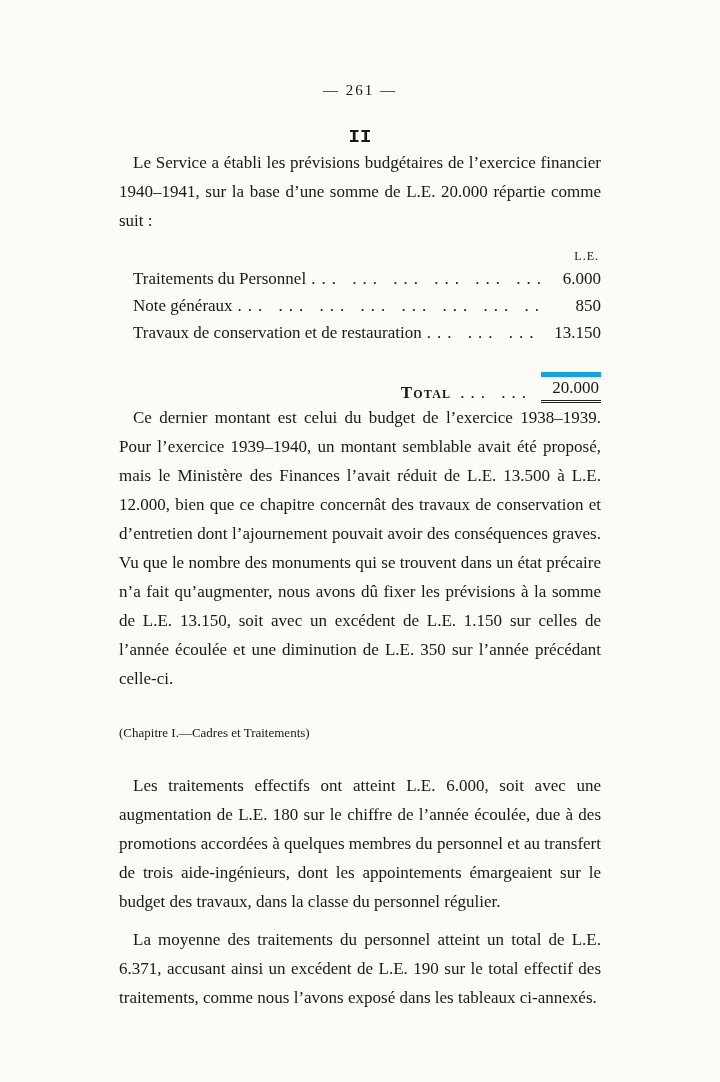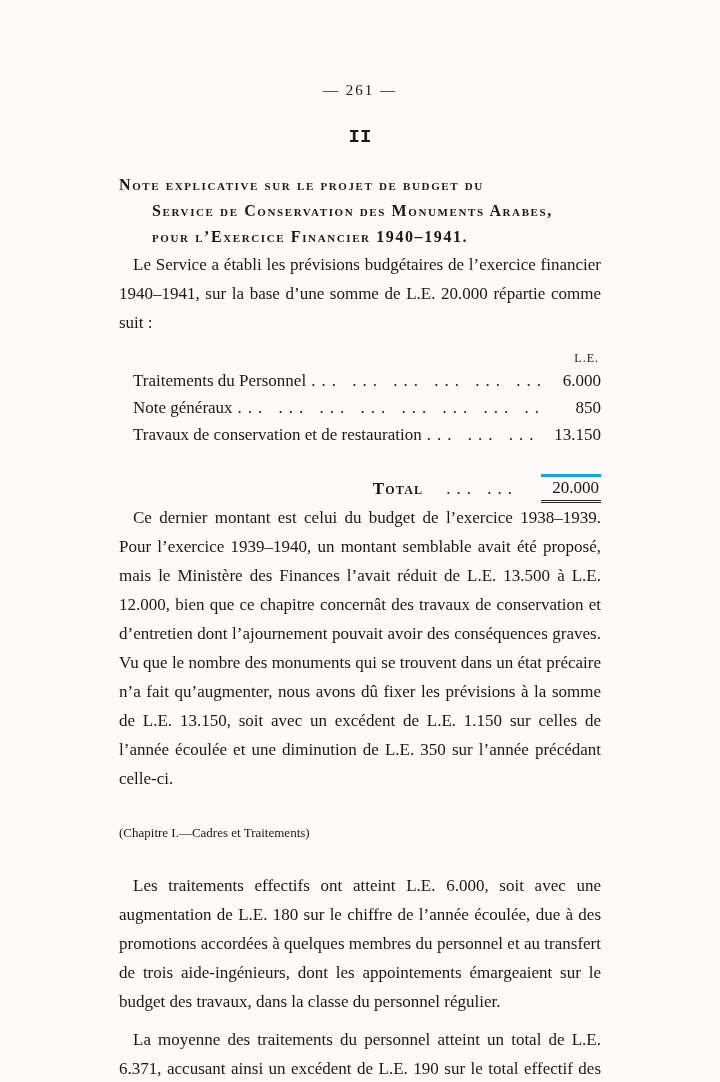--- a/index.html
+++ b/index.html
@@ -74,35 +74,34 @@
     padding: 0 5px;
   }
   .t-amount {
     width: 58px;
     text-align: right;
     white-space: nowrap;
   }
   .total-row {
     display: flex;
     justify-content: flex-end;
-    align-items: center;
+    align-items: flex-end;
     font-size: 17px;
     margin-top: 26px;
-    gap: 14px;
   }
   .total-label {
     font-variant: small-caps;
     letter-spacing: 1.2px;
     font-weight: 600;
   }
   .total-dots { letter-spacing: 6px; padding: 0 9px; }
   .total-amount {
     min-width: 56px;
     text-align: right;
-    border-top: 3px solid #0ea5e9;
+    border-top: 5px solid #0ea5e9;
     border-bottom: 3px double #23221f;
     padding: 1px 2px 2px 2px;
   }
 
   .after-table { margin-top: 30px; }
   .chapter-heading {
     text-align: left;
     font-size: 13px;
     margin: 32px 0 30px 0;
   }
@@ -111,25 +110,20 @@
 </style>
 </head>
 <body>
 
 <div class="page">
 
   <div class="page-number">— 261 —</div>
 
   <div class="section-numeral">II</div>
 
-  <h1 class="heading">
-    <span class="h-line">Note explicative sur le projet de budget du</span>
-    <span class="h-line h-indent">Service de Conservation des Monuments Arabes,</span>
-    <span class="h-line h-indent">pour l’Exercice Financier 1940–1941.</span>
-  </h1>
 
   <p class="body-text intro">Le Service a établi les prévisions budgétaires de l’exercice financier 1940–1941, sur la base d’une somme de L.E. 20.000 répartie comme suit :</p>
 
   <div class="fin-table">
     <div class="currency-header">L.E.</div>
 
     <div class="t-row">
       <span class="t-label">Traitements du Personnel</span>
       <span class="t-dots">... ... ... ... ... ... ...</span>
       <span class="t-amount">6.000</span>

